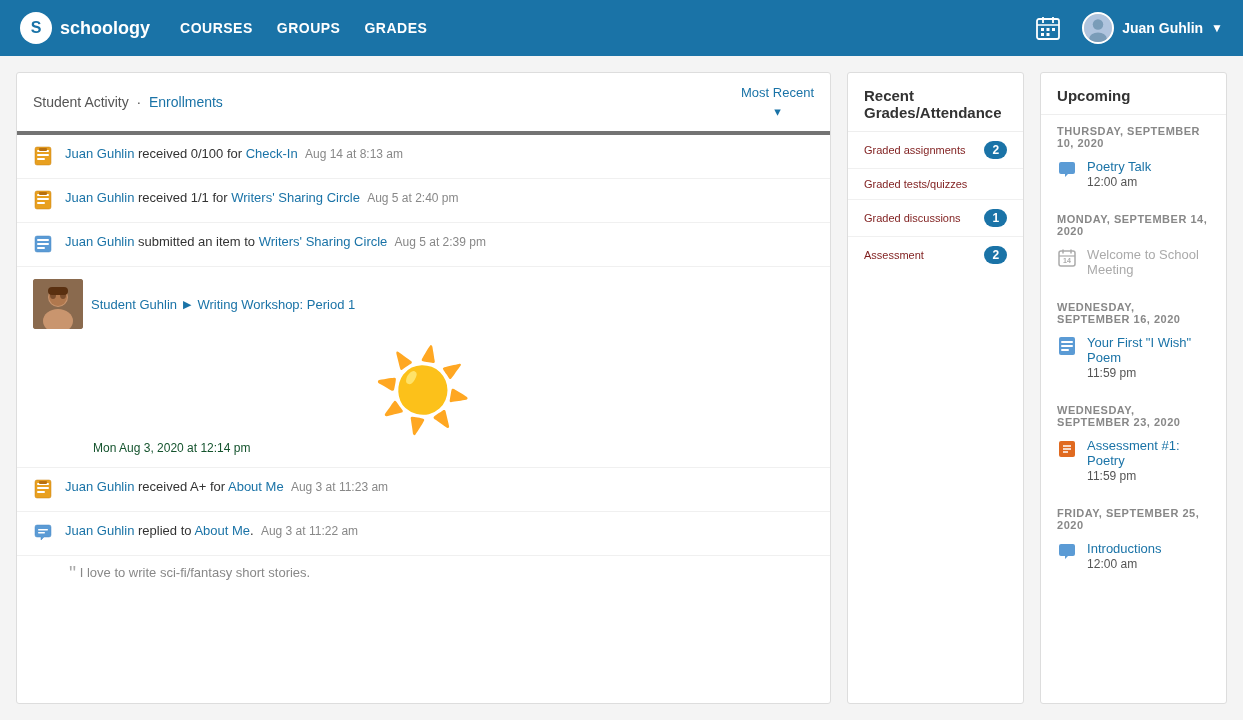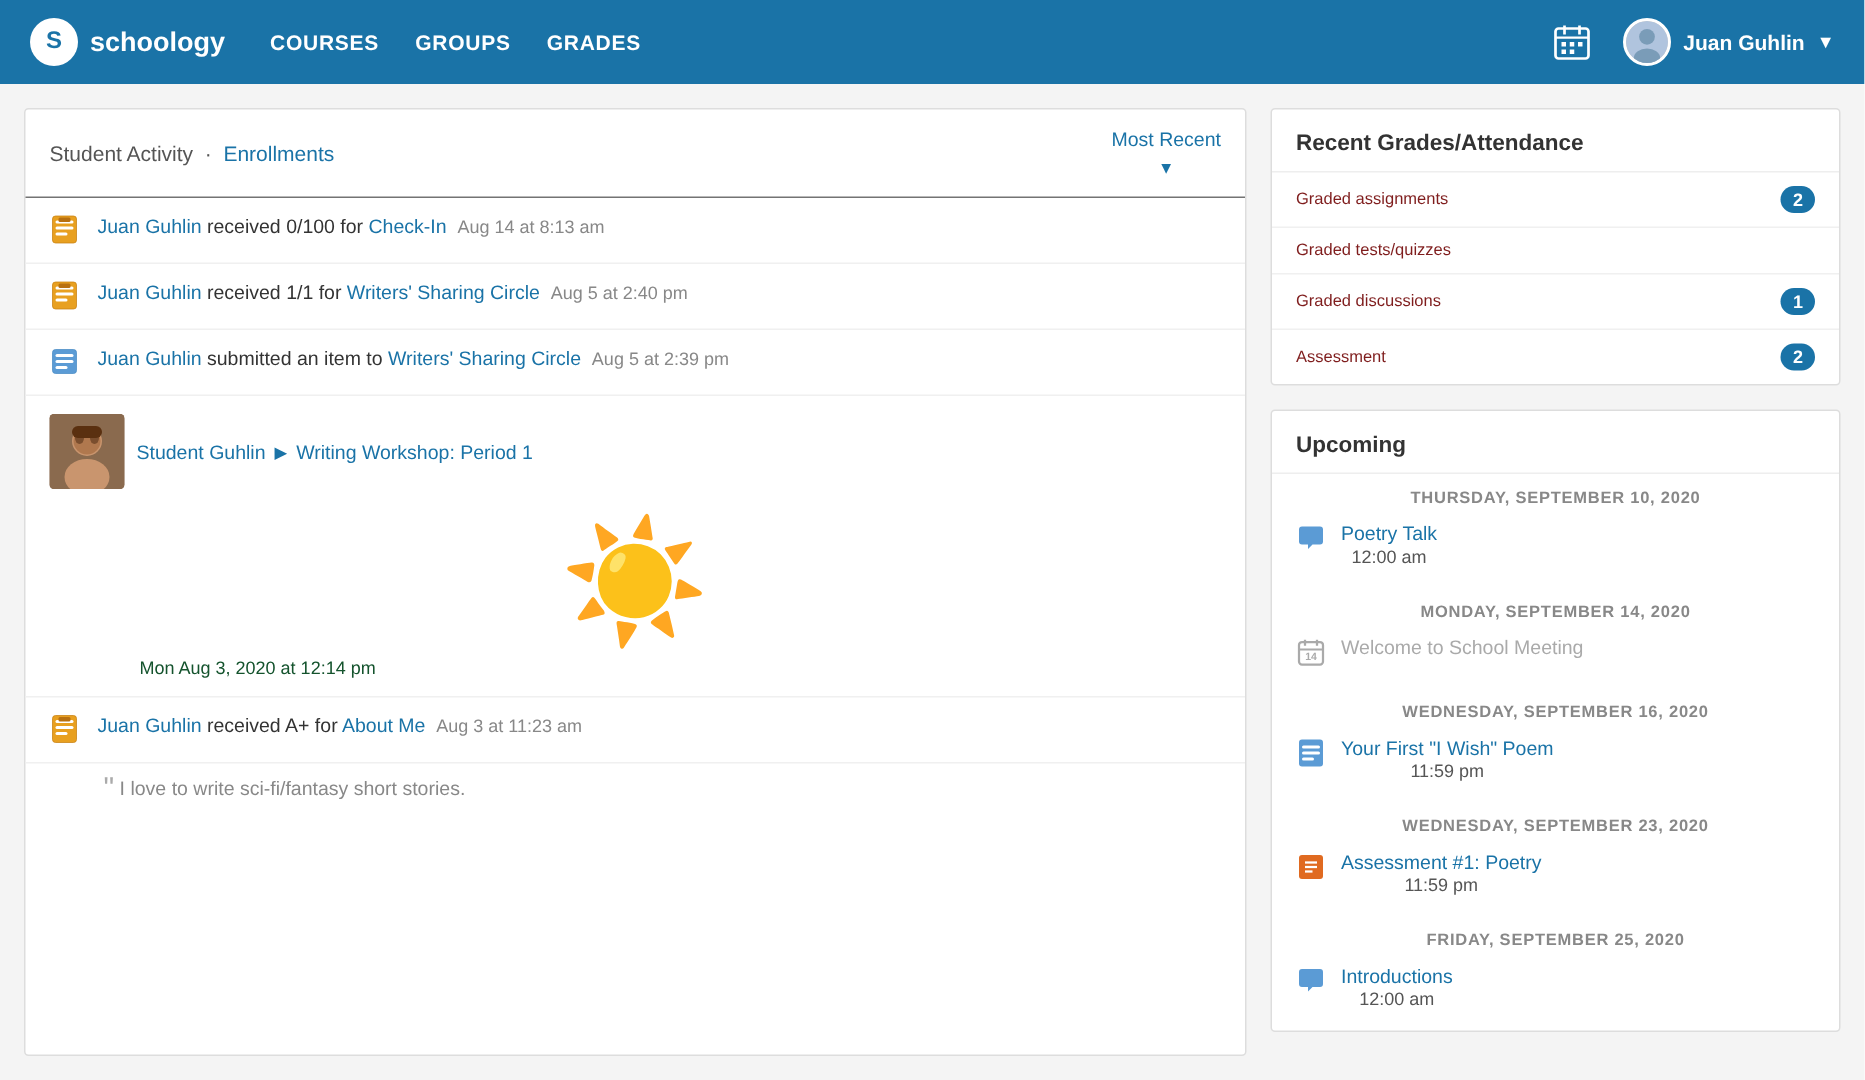--- a/index.html
+++ b/index.html
@@ -95,21 +95,21 @@
     .left-panel {
       flex: 1;
       background: white;
       border: 1px solid #ddd;
       border-radius: 3px;
       margin-right: 16px;
       padding: 0;
     }
     .activity-header {
       padding: 12px 16px;
-      border-bottom: 1px solid #737373;
+      border-bottom: 4px solid #737373;
       display: flex;
       align-items: center;
       justify-content: space-between;
     }
     .activity-title {
       font-size: 14px;
       color: #555;
     }
     .activity-title a {
       color: #1a73a7;
@@ -193,21 +193,20 @@
       font-size: 12px;
       color: #14532d;
       padding-left: 60px;
     }
 
     
     .right-panel {
       width: 380px;
       flex-shrink: 0;
       display: flex;
-      flex-direction: column;
       gap: 16px;
     }
 
     
     .card {
       background: white;
       border: 1px solid #ddd;
       border-radius: 3px;
       padding: 0;
     }
@@ -250,21 +249,20 @@
     }
     .upcoming-title {
       font-size: 15px;
       font-weight: bold;
       color: #333;
       padding: 14px 16px 10px;
       border-bottom: 1px solid #eee;
     }
     .date-group {
       padding: 10px 16px 6px;
-      text-align: center;
     }
     .date-label {
       font-size: 11px;
       font-weight: bold;
       color: #888;
       letter-spacing: 0.5px;
       margin-bottom: 6px;
       text-transform: uppercase;
     }
     .upcoming-item {
@@ -442,20 +440,33 @@
           <rect x="4" y="12" width="8" height="2" rx="1" fill="white"></rect>
           <rect x="6" y="2" width="8" height="3" rx="1" fill="#b87010"></rect>
         </svg>
       </div>
       <div class="activity-text">
         <a href="#">Juan Guhlin</a><span> received A+ for </span><a href="#">About Me</a>
         &nbsp;<span class="activity-time">Aug 3 at 11:23 am</span>
       </div>
     </div>
 
+    <div class="activity-item">
+      <div class="activity-item-icon">
+        <svg width="20" height="20" viewBox="0 0 20 20">
+          <path d="M2 4 Q2 2 4 2 L16 2 Q18 2 18 4 L18 12 Q18 14 16 14 L11 14 L8 17 L8 14 L4 14 Q2 14 2 12 Z" fill="#5b9bd5" stroke="#4a8bc4" stroke-width="0.5"></path>
+          <rect x="5" y="6" width="10" height="1.5" rx="0.7" fill="white"></rect>
+          <rect x="5" y="9" width="7" height="1.5" rx="0.7" fill="white"></rect>
+        </svg>
+      </div>
+      <div class="activity-text">
+        <a href="#">Juan Guhlin</a><span> replied to </span><a href="#">About Me</a>.
+        &nbsp;<span class="activity-time">Aug 3 at 11:22 am</span>
+      </div>
+    </div>
     <div style="padding: 6px 16px 12px 52px;">
       <span style="color:#aaa;font-size:20px;vertical-align:middle;">"</span>
       <span style="color:#888;font-size:13px;">I love to write sci-fi/fantasy short stories.</span>
     </div>
   </div>
 
   <div class="right-panel">
 
     <div class="card">
       <div class="card-title">Recent Grades/Attendance</div>

